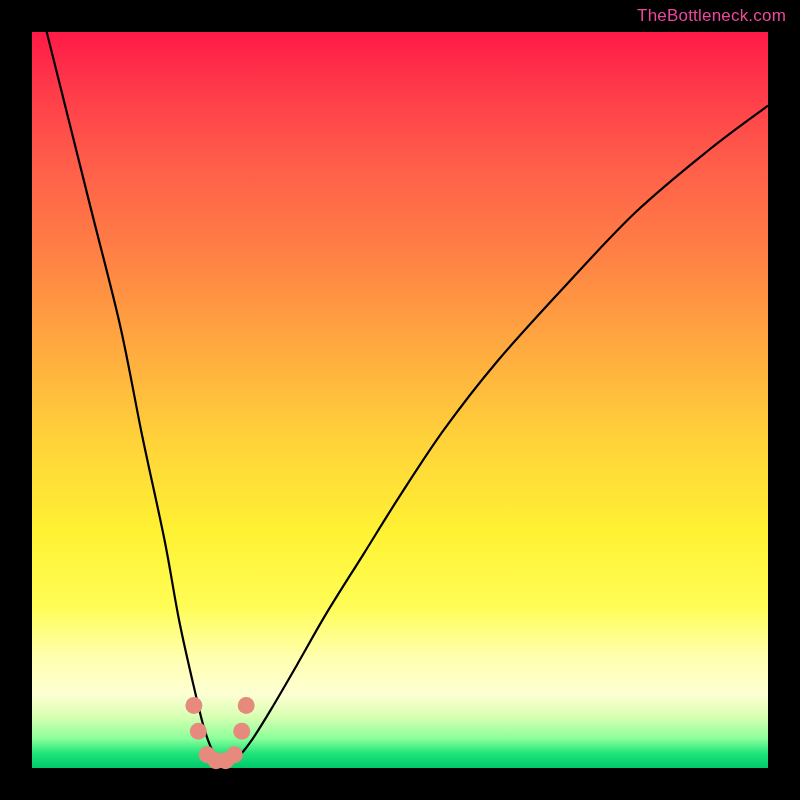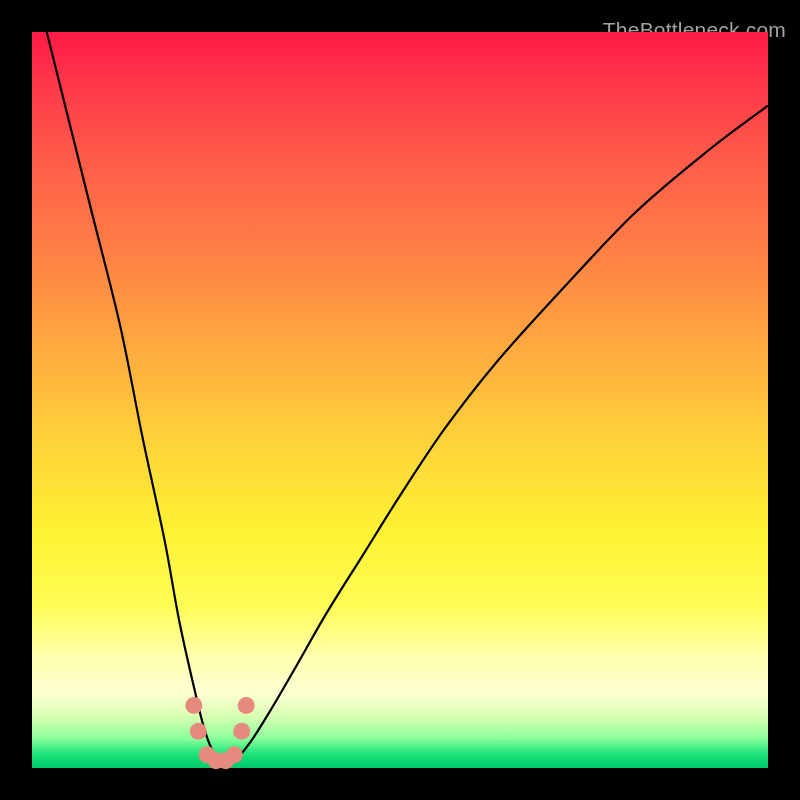--- a/index.html
+++ b/index.html
@@ -39,24 +39,23 @@
       #d8ffb2 93%,
       #8bff9b 96%,
       #20e47a 98%,
       #00c96b 100%
     );
   }
   .watermark {
     position: absolute;
     top: 6px;
     right: 14px;
-    color: #a3a3a3;
-    font-size: 21px;
+    color: #ec4899;
+    font-size: 17px;
     letter-spacing: 0.2px;
-    margin-top: 12px;
   }
   svg.curves {
     position: absolute;
     top: 0;
     left: 0;
   }
 </style>
 </head>
 <body>
 

